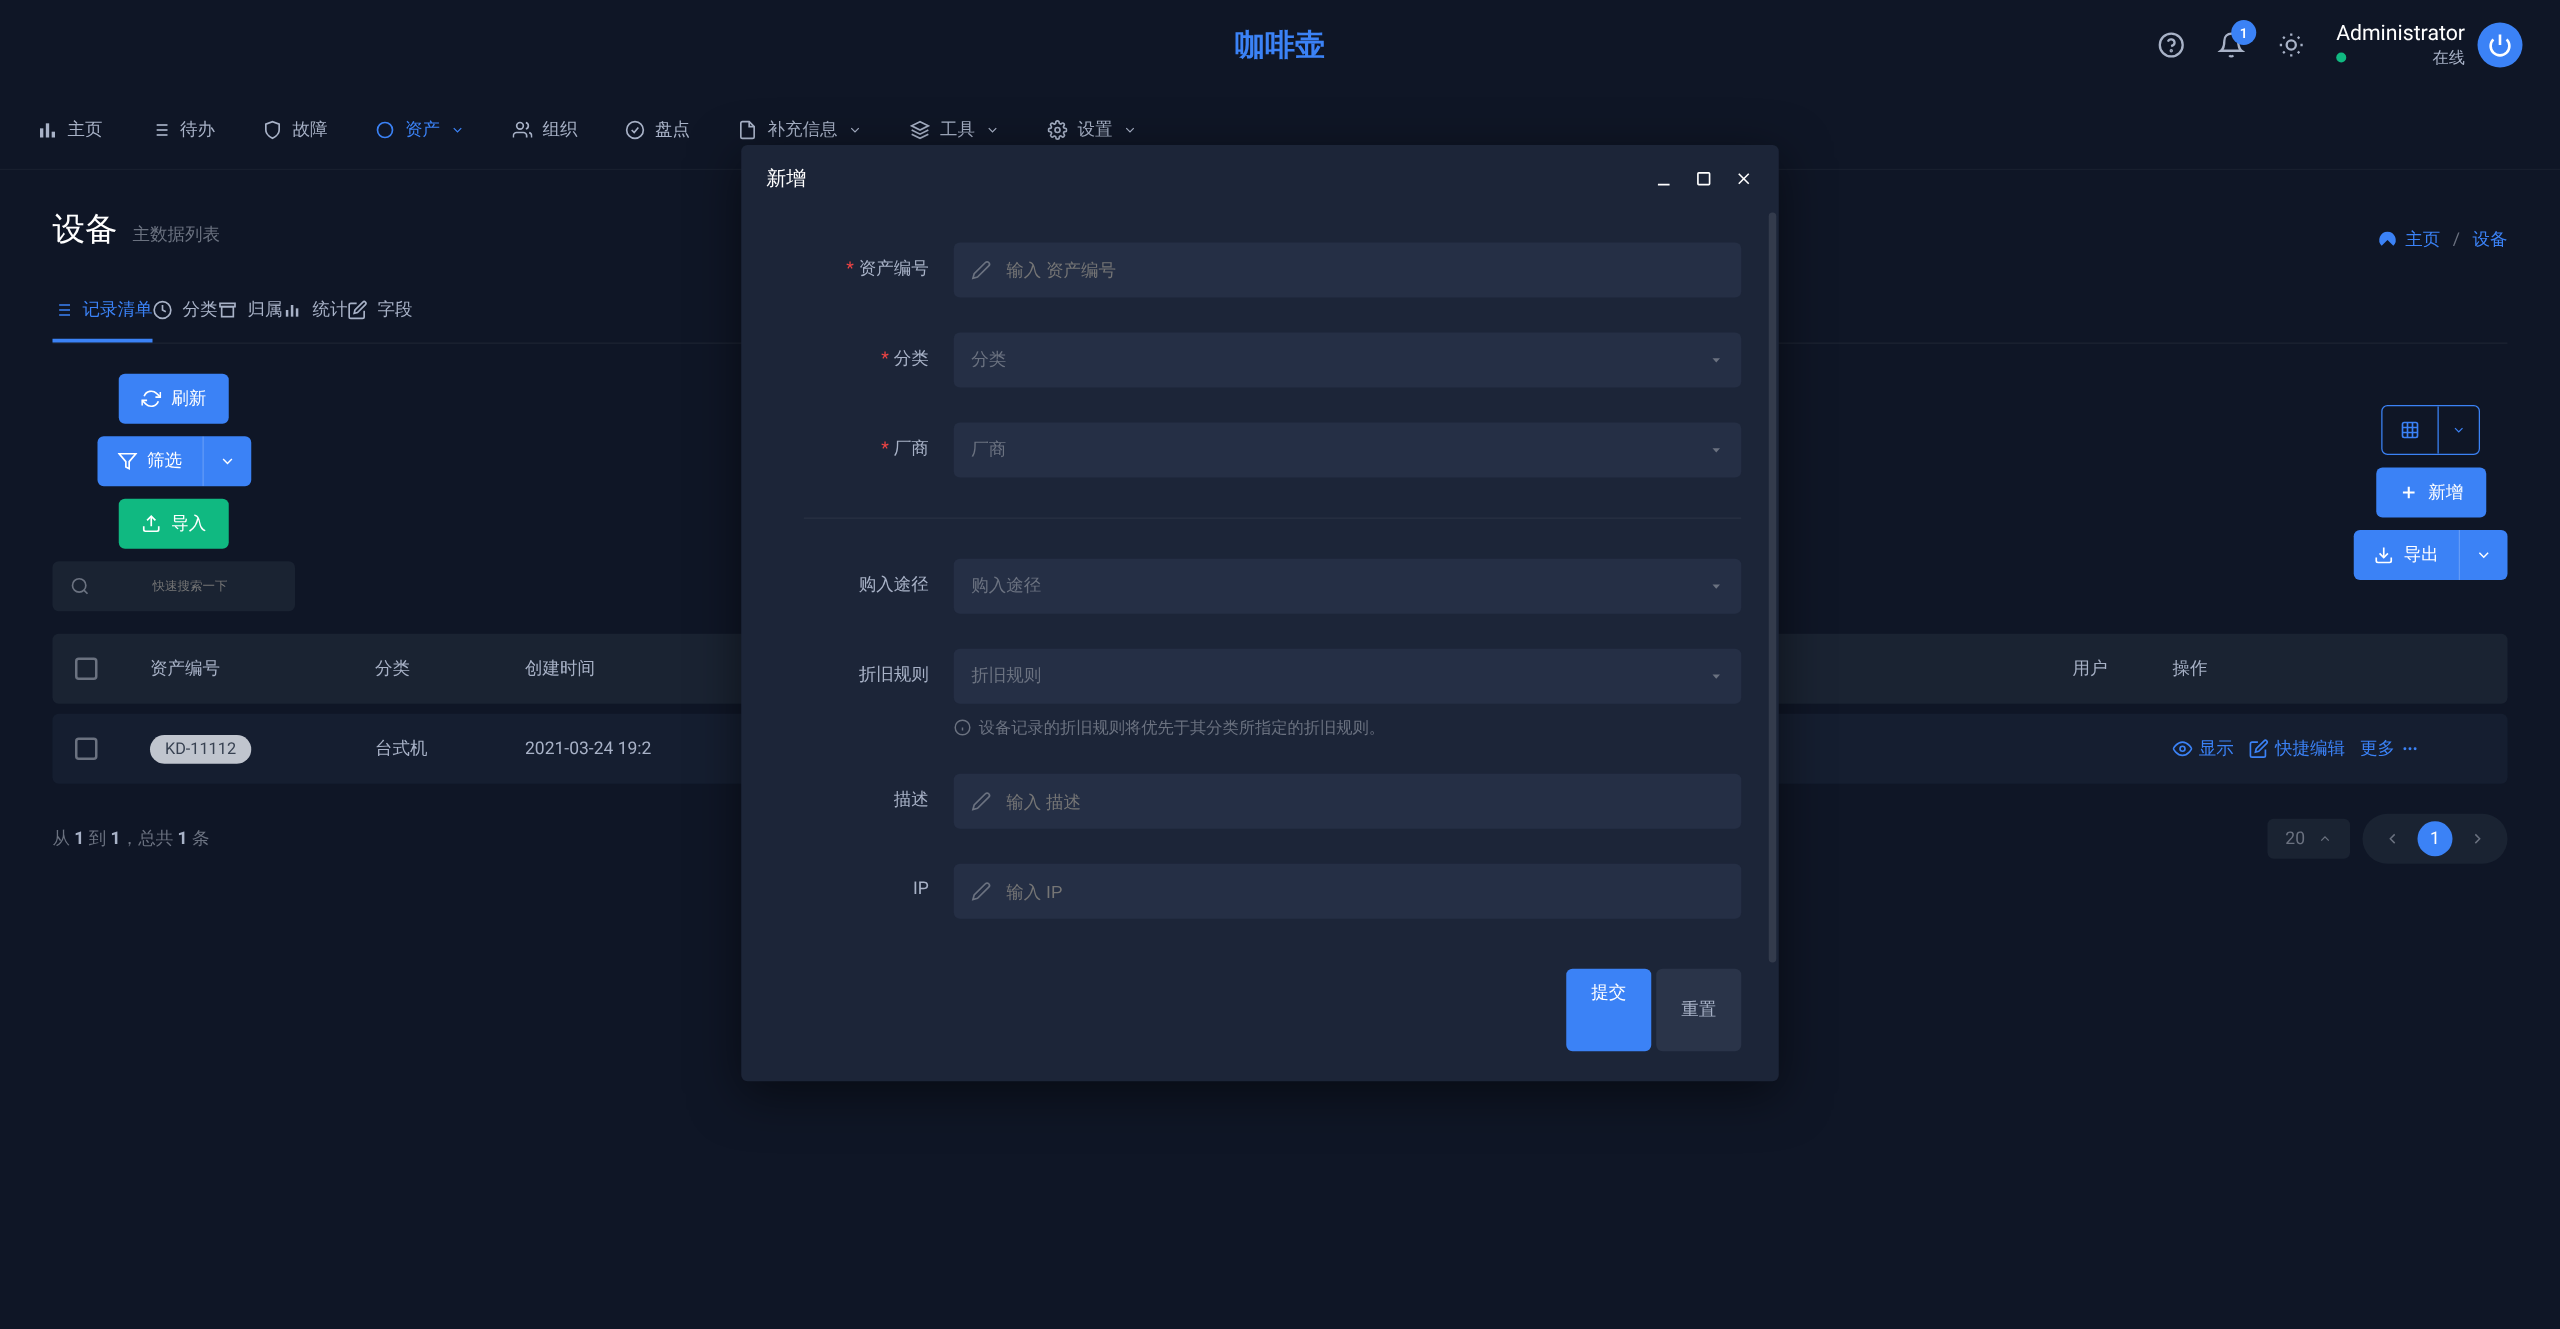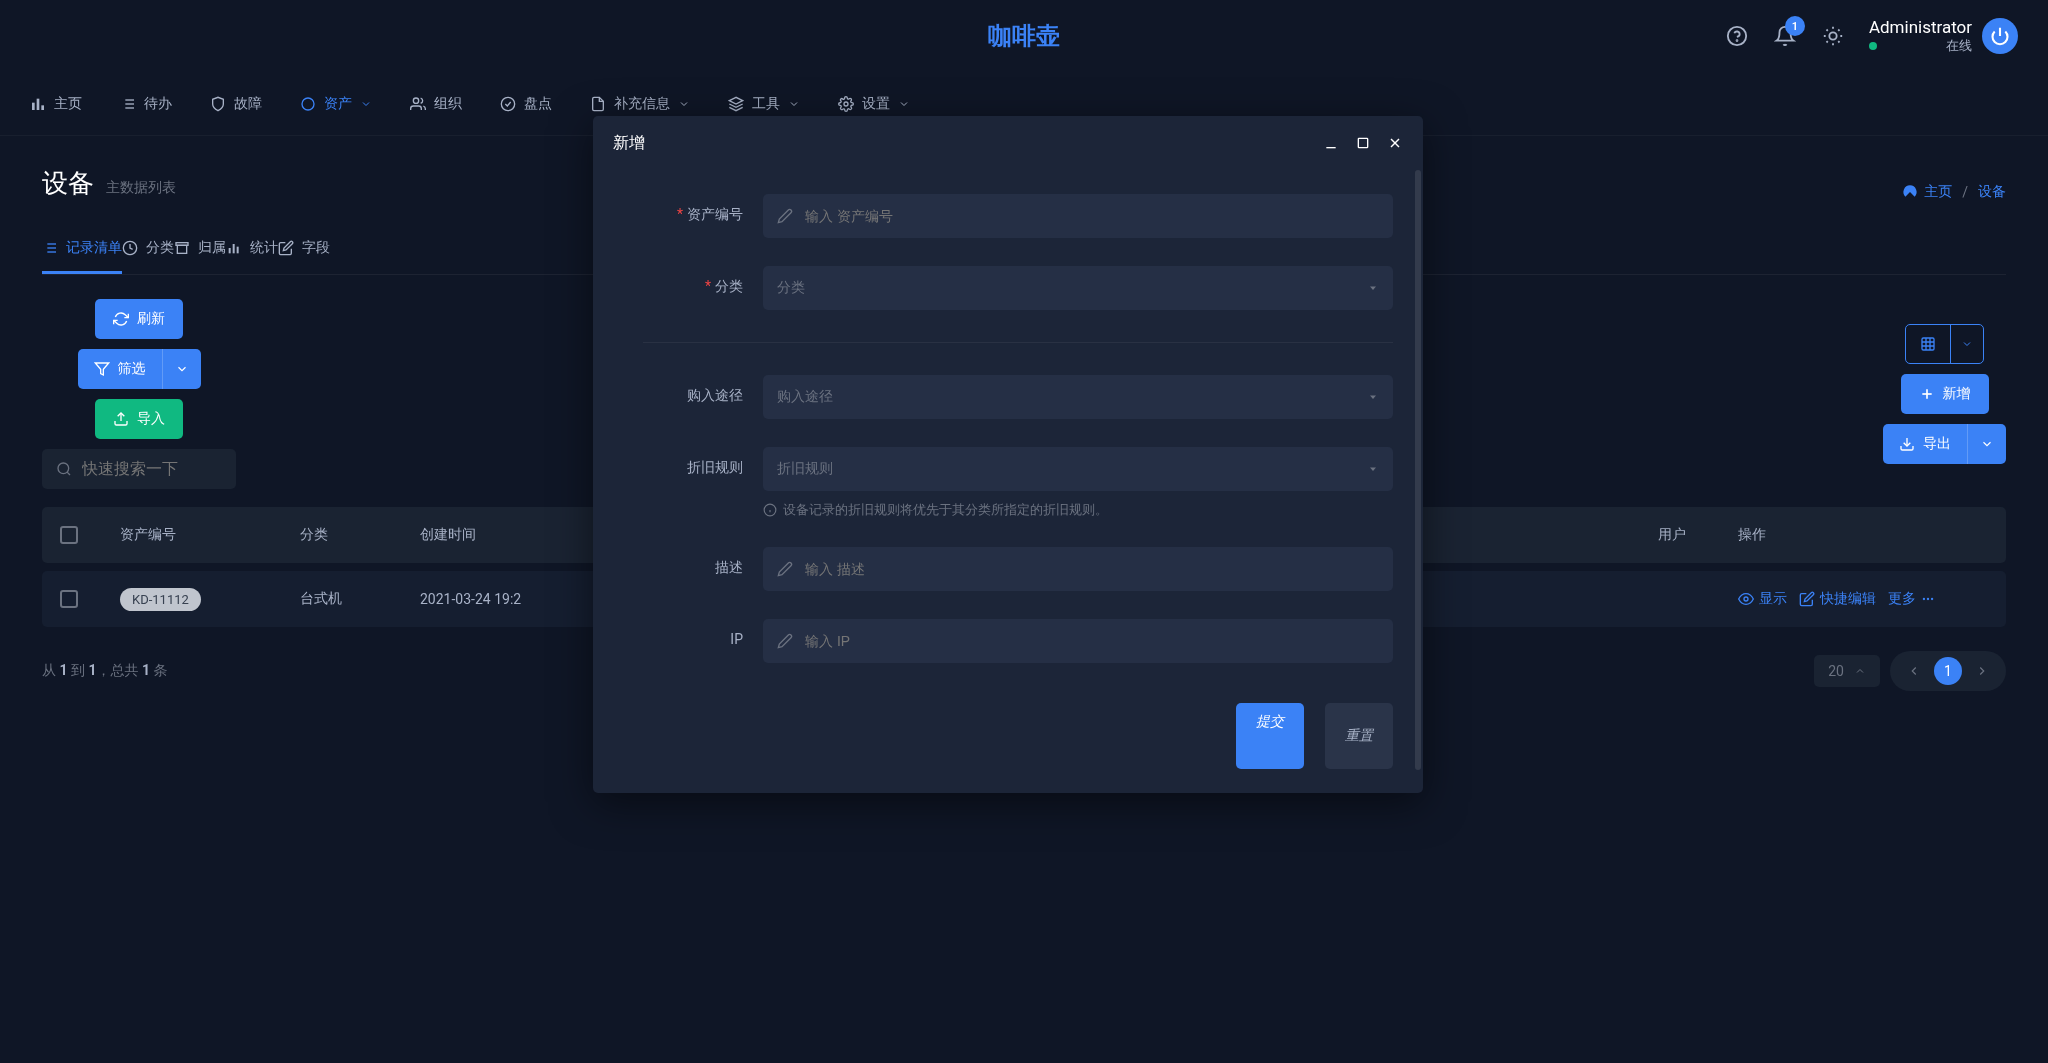--- a/index.html
+++ b/index.html
@@ -252,22 +252,23 @@
       align-items: center;
       padding: 0 14px;
       gap: 10px;
       color: #6b7280;
     }
     .search-wrap input {
       background: transparent;
       border: none;
       outline: none;
       color: #ec4899;
-      font-size: 16px;
+      font-size: 10px;
       width: 140px;
+      text-align: center;
     }
     .view-btn {
       height: 40px;
       border: 1px solid #3b82f6;
       border-radius: 5px;
       display: flex;
       align-items: center;
       color: #3b82f6;
       overflow: hidden;
     }
@@ -455,22 +456,21 @@
       gap: 6px;
     }
     .modal-divider {
       border-top: 1px solid rgba(255,255,255,0.06);
       margin: 18px 0;
     }
     .modal-footer {
       padding: 16px 30px 24px;
       display: flex;
       justify-content: flex-end;
-      gap: 21px;
-      font-style: italic;
+      gap: 4px;
     }
     .btn-submit {
       background: #3b82f6;
       color: #fff;
       padding: 10px 20px;
       border-radius: 5px;
       cursor: pointer;
     }
     .btn-reset {
       background: #2a3449;
@@ -939,20 +939,33 @@
         <div class="form-select">
           <span>分类</span>
           <span>
               <svg width="12" height="12" viewBox="0 0 24 24" fill="#6b7280">
                 <polygon points="6 9 18 9 12 16"></polygon>
               </svg>
             </span>
         </div>
       </div>
     </div>
+    <div class="form-row">
+      <div class="form-label"><span class="req">*</span><span>厂商</span></div>
+      <div class="form-control">
+        <div class="form-select">
+          <span>厂商</span>
+          <span>
+              <svg width="12" height="12" viewBox="0 0 24 24" fill="#6b7280">
+                <polygon points="6 9 18 9 12 16"></polygon>
+              </svg>
+            </span>
+        </div>
+      </div>
+    </div>
     <div class="modal-divider"></div>
     <div class="form-row">
       <div class="form-label"><span>购入途径</span></div>
       <div class="form-control">
         <div class="form-select">
           <span>购入途径</span>
           <span>
               <svg width="12" height="12" viewBox="0 0 24 24" fill="#6b7280">
                 <polygon points="6 9 18 9 12 16"></polygon>
               </svg>

